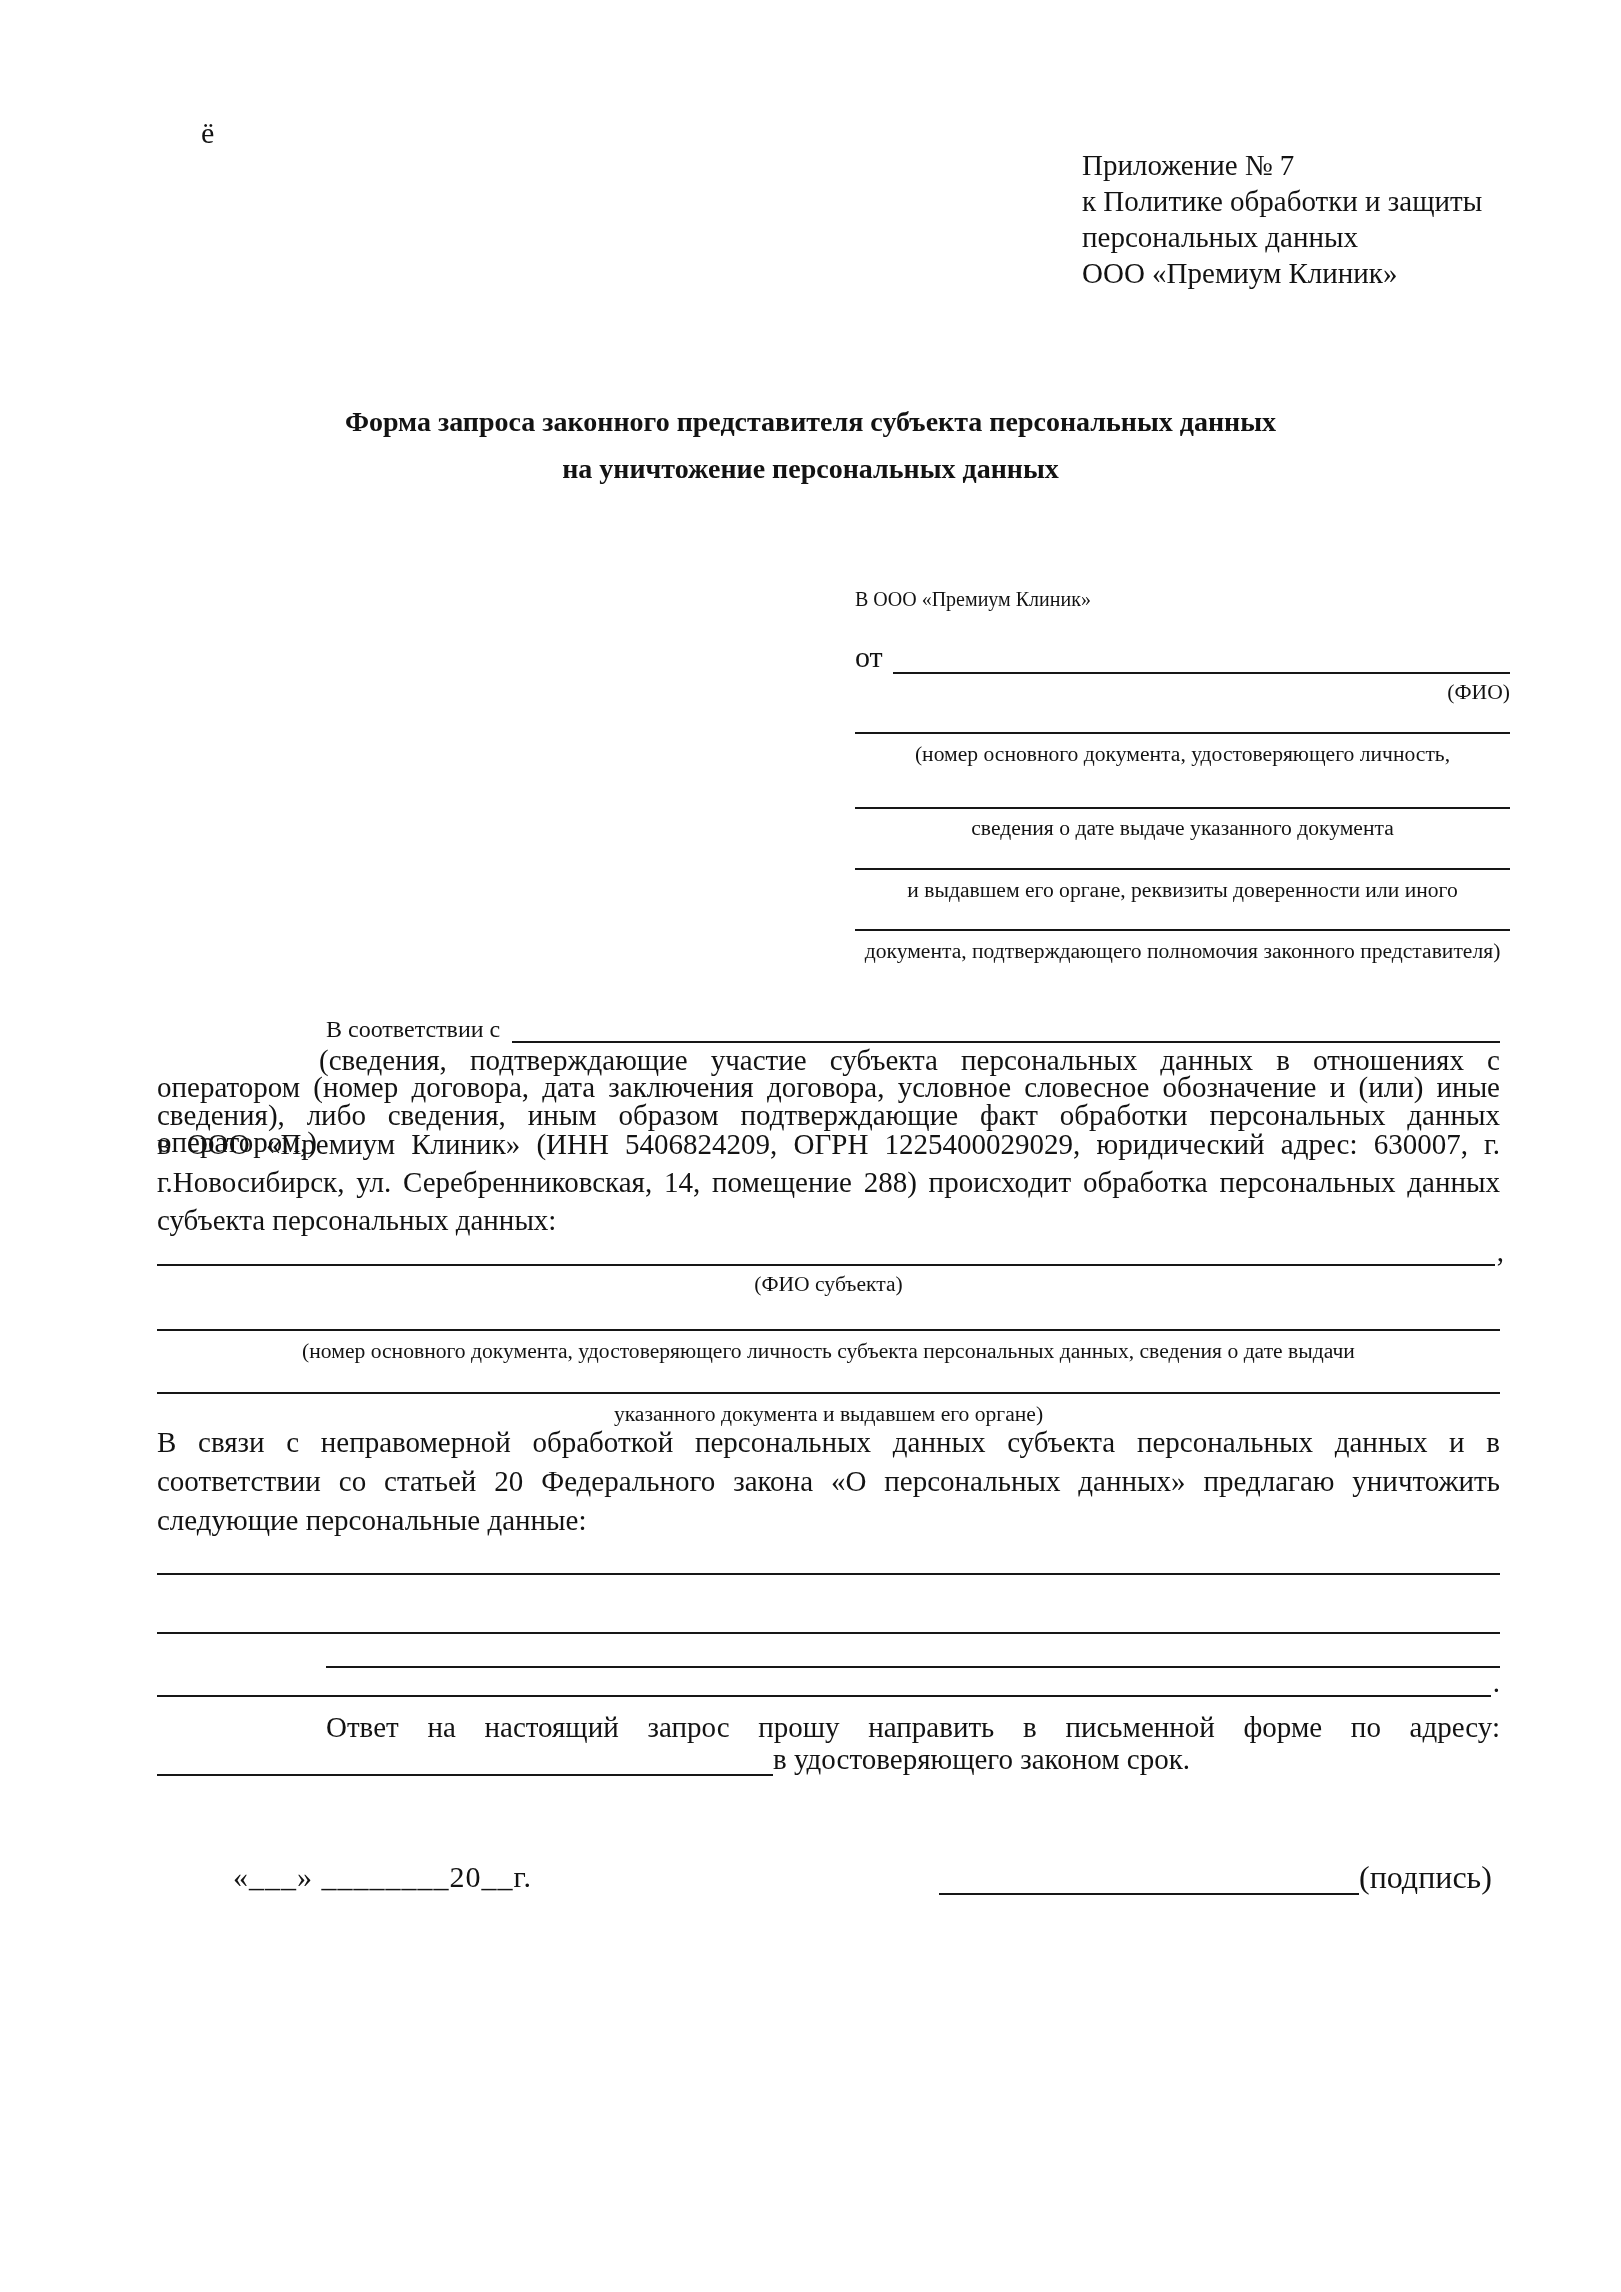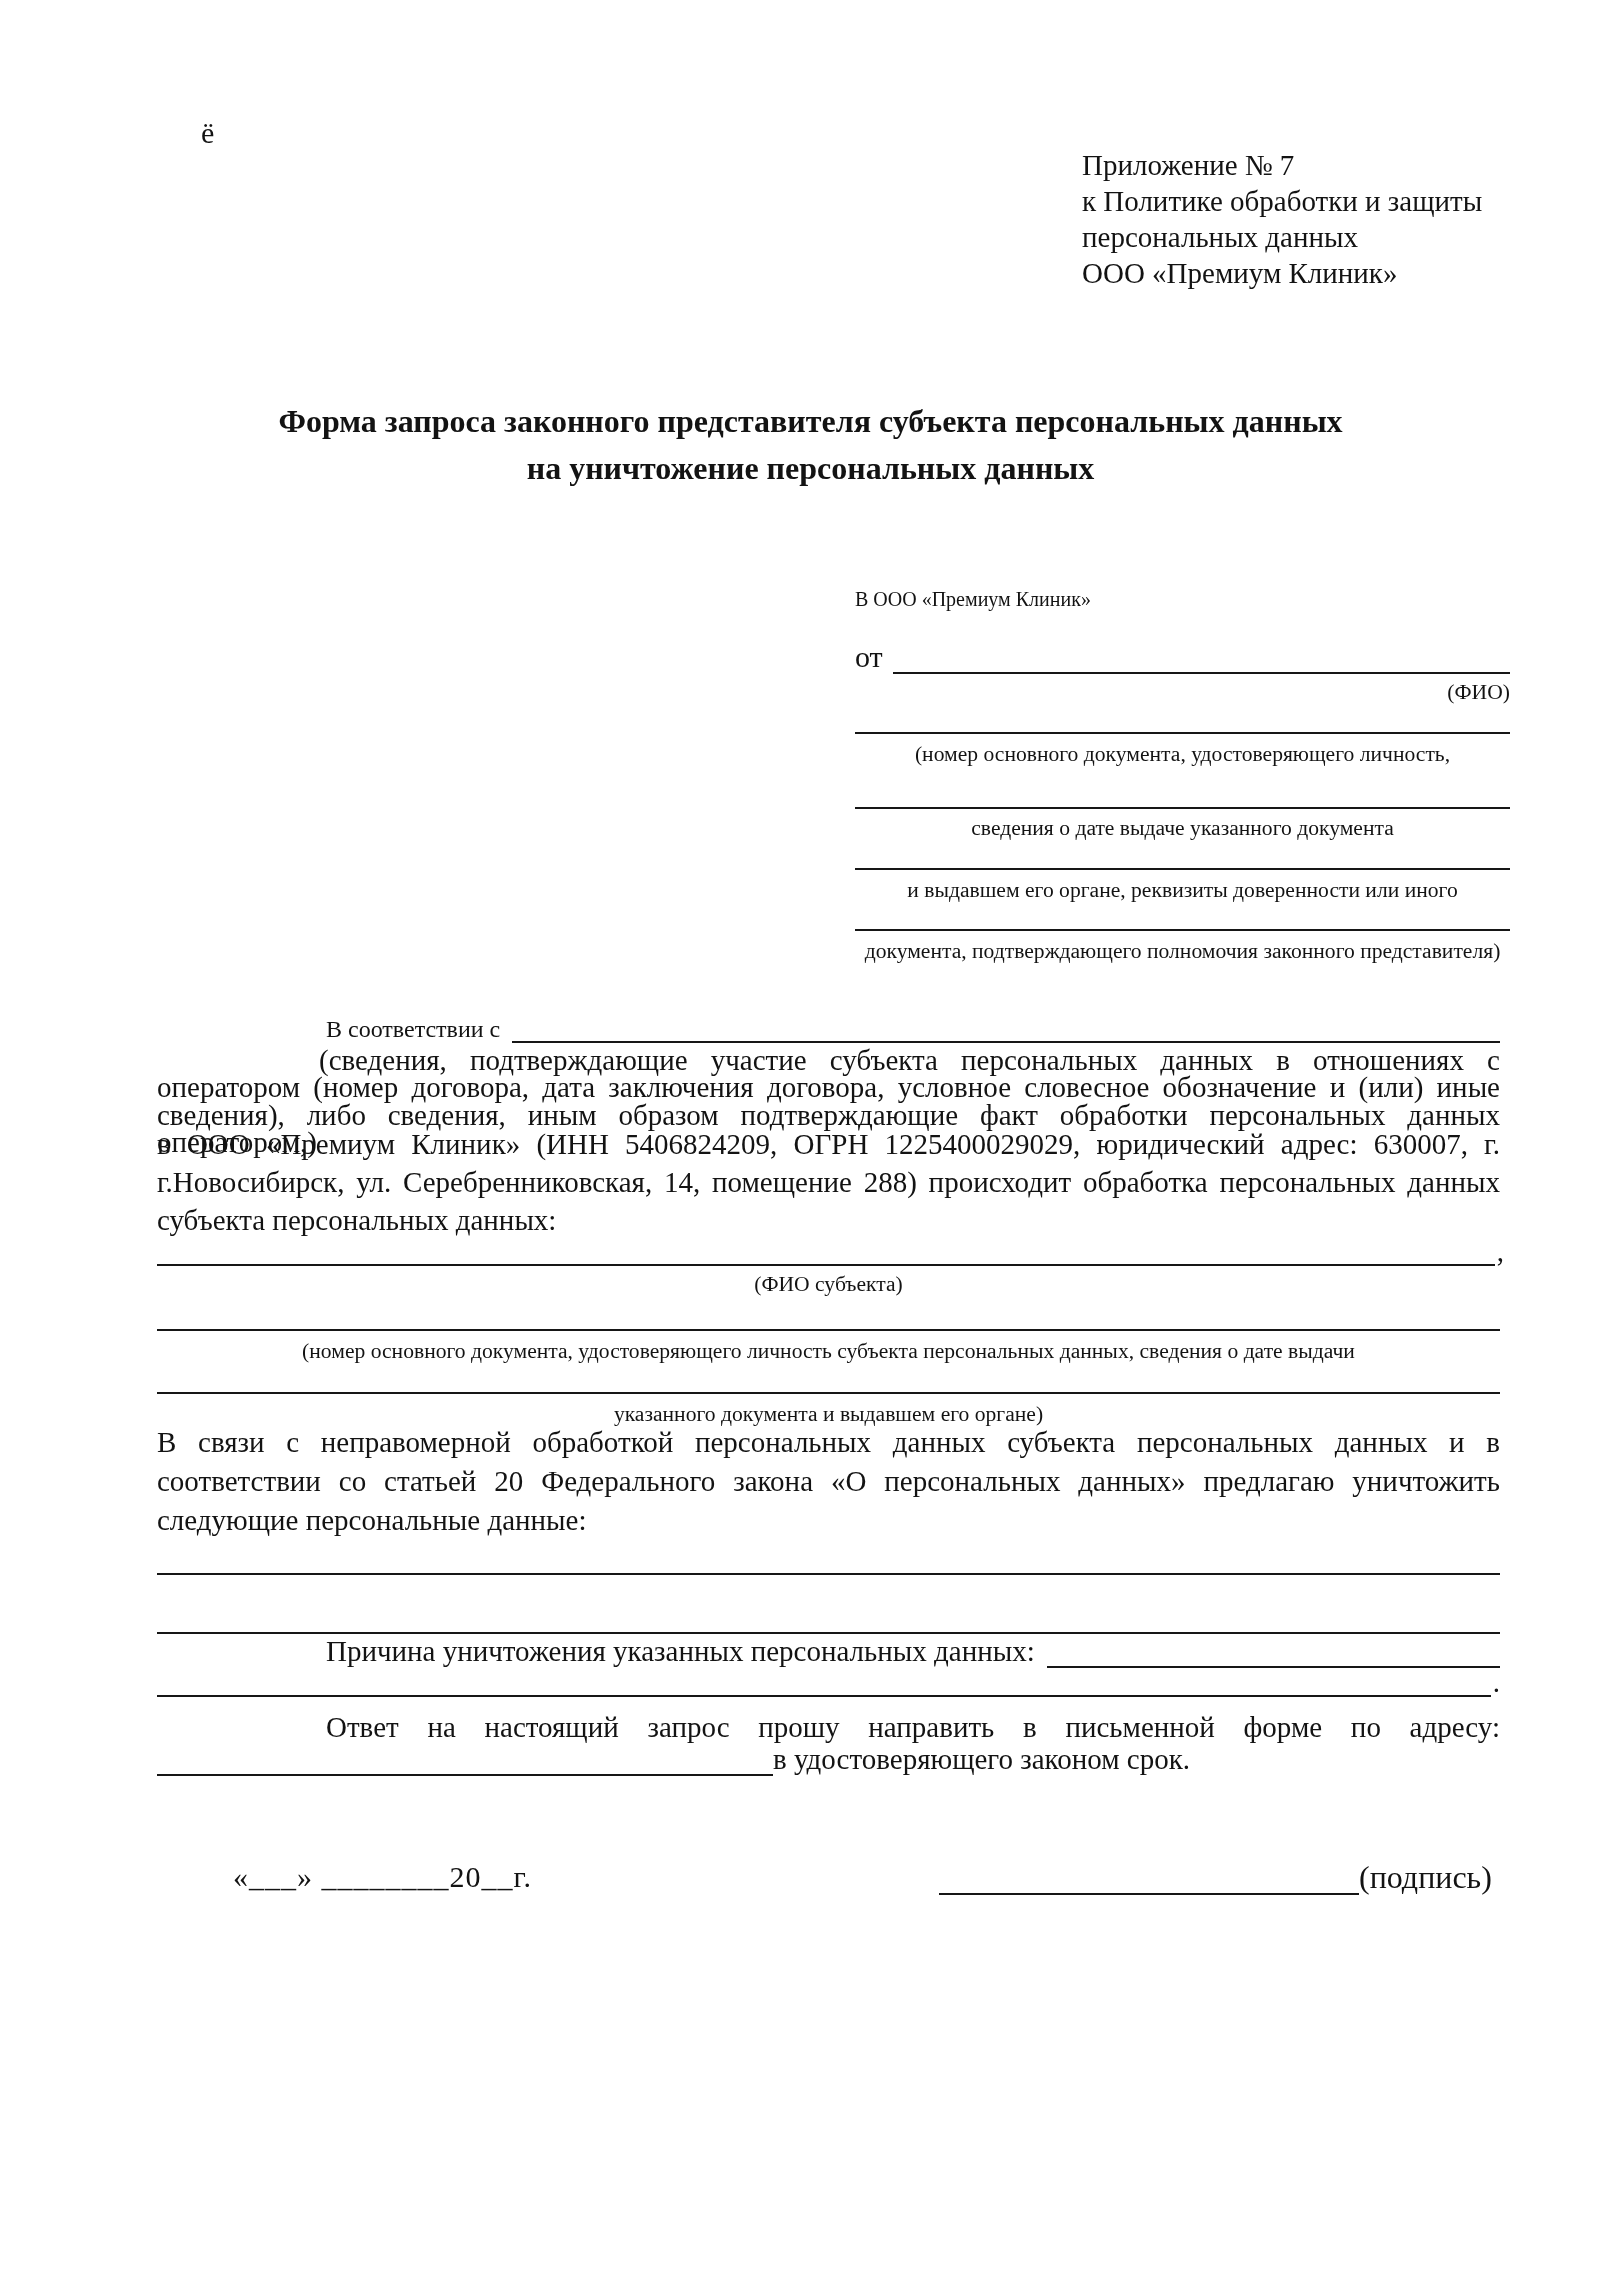--- a/index.html
+++ b/index.html
@@ -11,21 +11,21 @@
     color:#131313;
     font-family:"Liberation Serif", "DejaVu Serif", serif;
     overflow:hidden;
   }
   .abs { position:absolute; }
 
   .stray { left:201px; top:116px; font-size:30px; }
 
   .appendix { left:1082px; top:147px; width:436px; font-size:29px; line-height:36px; }
 
-  .title { left:139px; top:398px; width:1343px; text-align:center; font-weight:bold; font-size:32px; line-height:47px; }
+  .title { left:139px; top:398px; width:1343px; text-align:center; font-weight:bold; font-size:28px; line-height:47px; }
 
   .addr-to  { left:855px; top:588px; font-size:20px; }
   .from-row { left:855px; top:633px; width:655px; height:41px; display:flex; align-items:flex-end; font-size:30px; }
   .from-row .lbl { padding-right:9.8px; line-height:1; padding-bottom:2px; }
 
   .fill-line { flex:1 1 auto; border-bottom:2.9px solid #161616; }
   .hrule { border-top:2.9px solid #161616; height:0; }
 
   .cap { font-size:21.6px; text-align:center; line-height:25.5px; }
 
@@ -138,21 +138,20 @@
   <div class="abs hrule mr mr2"></div>
   <div class="abs cap mc mc2">указанного документа и выдавшем его органе)</div>
 
   <div class="abs demand-para">В связи с неправомерной обработкой персональных данных субъекта персональных данных и в соответствии со статьей 20 Федерального закона «О персональных данных» предлагаю уничтожить следующие персональные данные:</div>
 
   <div class="abs hrule br1"></div>
   <div class="abs hrule br2"></div>
 
   <div class="abs reason-row">
     <span class="indent"></span>
-    <span class="lbl">Причина уничтожения указанных персональных данных:</span>
     <span class="fill-line"></span>
   </div>
 
   <div class="abs period-row">
     <span class="fill-line"></span>
     <span class="punct">.</span>
   </div>
 
   <div class="abs response-para">Ответ на настоящий запрос прошу направить в письменной форме по адресу:</div>
 

